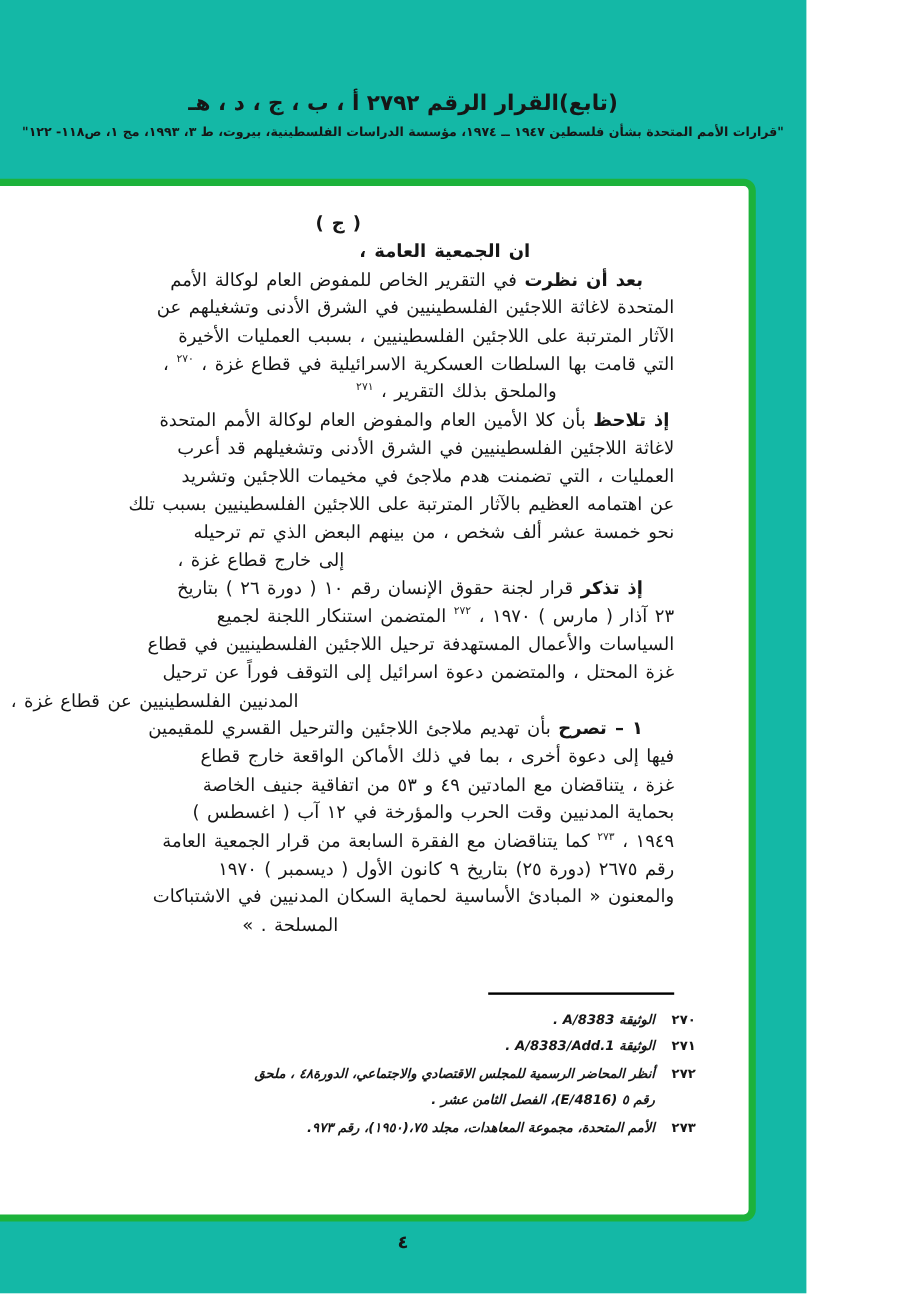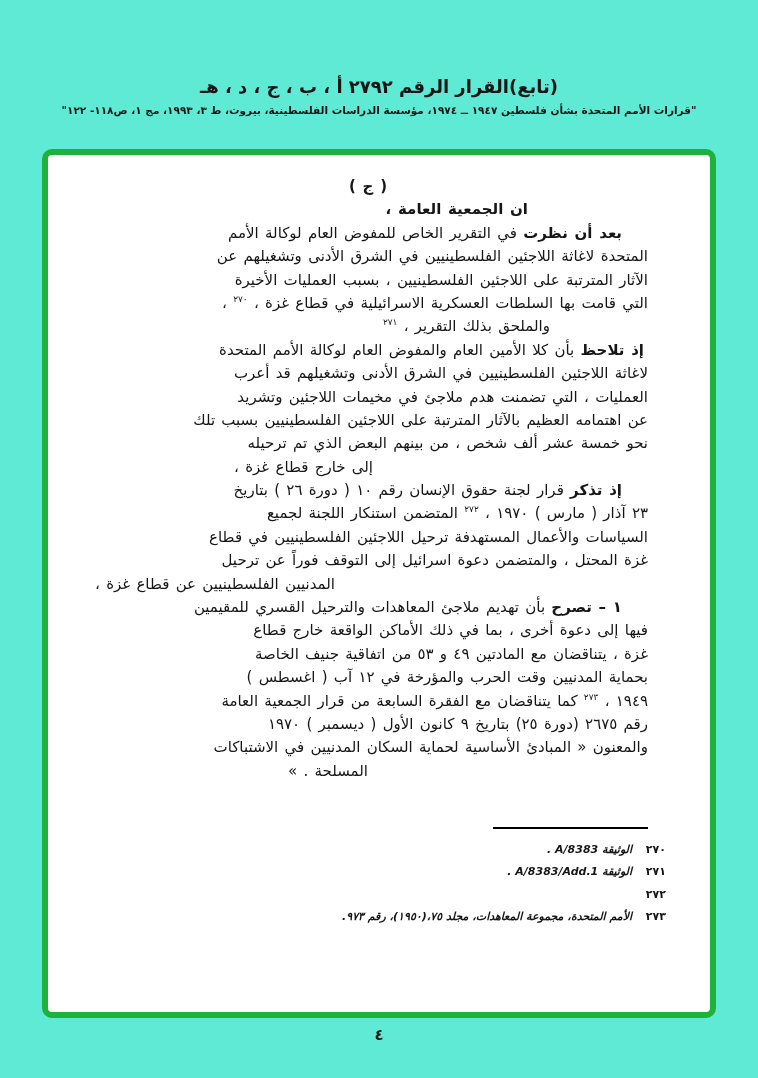--- a/index.html
+++ b/index.html
@@ -1,17 +1,17 @@
 <!DOCTYPE html>
 <html lang="ar"><head>
 <meta charset="utf-8">
 <style>
   html,body { margin:0; padding:0; background:#ffffff; }
   .page {
-    position:relative; width:758px; height:1078px; background:#5eead4;
+    position:relative; width:672px; height:1078px; background:#14b8a6;
     font-family:"DejaVu Sans", sans-serif; direction:rtl; color:#161616;
     overflow:hidden;
   }
   
   .header { position:absolute; top:76px; right:0; left:0; text-align:center; }
   .header .title { font-size:18px; font-weight:bold; letter-spacing:.3px; }
   .header .subtitle { margin-top:7px; font-size:10.5px; font-weight:bold; }
 
   
   .green-box {
@@ -67,21 +67,21 @@
         <div class="line"><span>لاغاثة اللاجئين الفلسطينيين في الشرق الأدنى وتشغيلهم قد أعرب</span></div>
         <div class="line"><span>العمليات ، التي تضمنت هدم ملاجئ في مخيمات اللاجئين وتشريد</span></div>
         <div class="line"><span>عن اهتمامه العظيم بالآثار المترتبة على اللاجئين الفلسطينيين بسبب تلك</span></div>
         <div class="line"><span>نحو خمسة عشر ألف شخص ، من بينهم البعض الذي تم ترحيله</span></div>
         <div class="line" style="margin-right: 275px;"><span>إلى خارج قطاع غزة ،</span></div>
         <div class="line" style="margin-right: 26px;"><span class="b">إذ تذكر</span><span> قرار لجنة حقوق الإنسان رقم ١٠ ( دورة ٢٦ ) بتاريخ</span></div>
         <div class="line"><span>٢٣ آذار ( مارس ) ١٩٧٠ ، </span><sup>٢٧٢</sup><span> المتضمن استنكار اللجنة لجميع</span></div>
         <div class="line"><span>السياسات والأعمال المستهدفة ترحيل اللاجئين الفلسطينيين في قطاع</span></div>
         <div class="line"><span>غزة المحتل ، والمتضمن دعوة اسرائيل إلى التوقف فوراً عن ترحيل</span></div>
         <div class="line" style="margin-right: 313px;"><span>المدنيين الفلسطينيين عن قطاع غزة ،</span></div>
-        <div class="line" style="margin-right: 26px;"><span class="b">١ – تصرح</span><span> بأن تهديم ملاجئ المعاهدات والترحيل القسري للمقيمين</span></div>
+        <div class="line" style="margin-right: 26px;"><span class="b">١ – تصرح</span><span> بأن تهديم ملاجئ اللاجئين والترحيل القسري للمقيمين</span></div>
         <div class="line"><span>فيها إلى دعوة أخرى ، بما في ذلك الأماكن الواقعة خارج قطاع</span></div>
         <div class="line"><span>غزة ، يتناقضان مع المادتين ٤٩ و ٥٣ من اتفاقية جنيف الخاصة</span></div>
         <div class="line"><span>بحماية المدنيين وقت الحرب والمؤرخة في ١٢ آب ( اغسطس )</span></div>
         <div class="line"><span>١٩٤٩ ، </span><sup>٢٧٣</sup><span> كما يتناقضان مع الفقرة السابعة من قرار الجمعية العامة</span></div>
         <div class="line"><span>رقم ٢٦٧٥ (دورة ٢٥) بتاريخ ٩ كانون الأول ( ديسمبر ) ١٩٧٠</span></div>
         <div class="line"><span>والمعنون « المبادئ الأساسية لحماية السكان المدنيين في الاشتباكات</span></div>
         <div class="line" style="margin-right: 280px;"><span>المسلحة . »</span></div>
       </div>
     <div class="footnotes">
       <div class="fn-sep"></div>
@@ -93,20 +93,24 @@
             </div>
           </div>
           <div class="fn-row">
             <span class="fn-num">٢٧١</span>
             <div class="fn-text">
               <div class="fn-line">الوثيقة A/8383/Add.1 .</div>
             </div>
           </div>
           <div class="fn-row">
             <span class="fn-num">٢٧٢</span>
+            <div class="fn-text">
+              <div class="fn-line">أنظر المحاضر الرسمية للمجلس الاقتصادي والاجتماعي، الدورة٤٨ ، ملحق</div>
+              <div class="fn-line">رقم ٥ (E/4816)، الفصل الثامن عشر .</div>
+            </div>
           </div>
           <div class="fn-row">
             <span class="fn-num">٢٧٣</span>
             <div class="fn-text">
               <div class="fn-line">الأمم المتحدة، مجموعة المعاهدات، مجلد ٧٥،(١٩٥٠)، رقم ٩٧٣.</div>
             </div>
           </div>
         </div>
     </div>
   </div>

